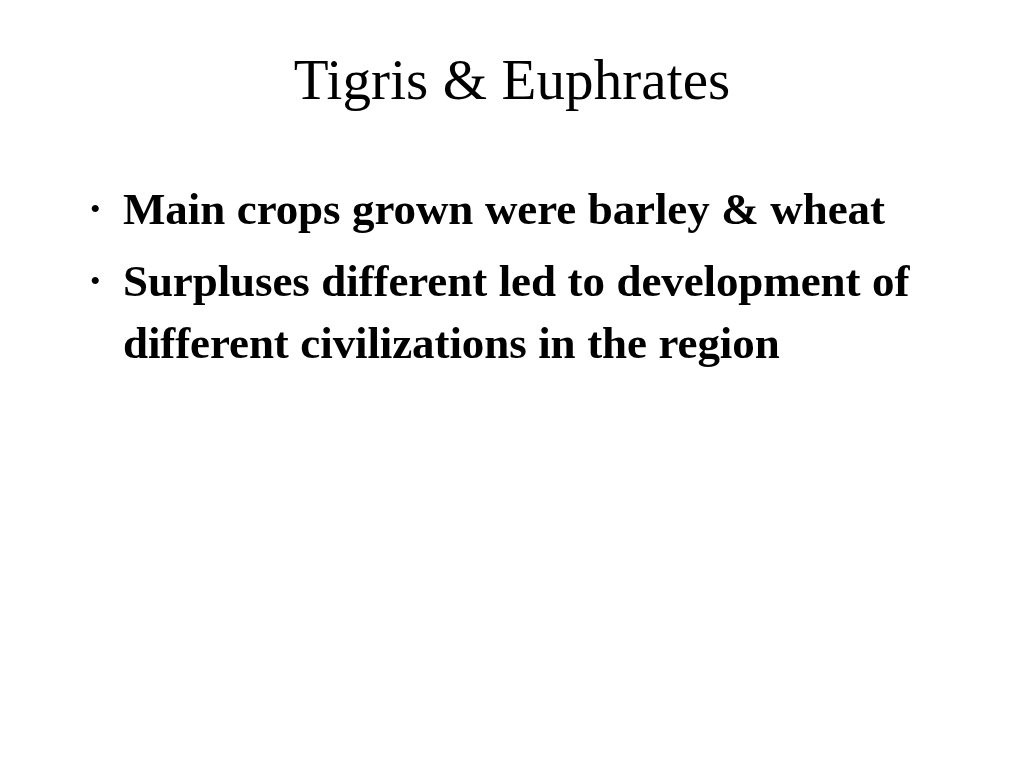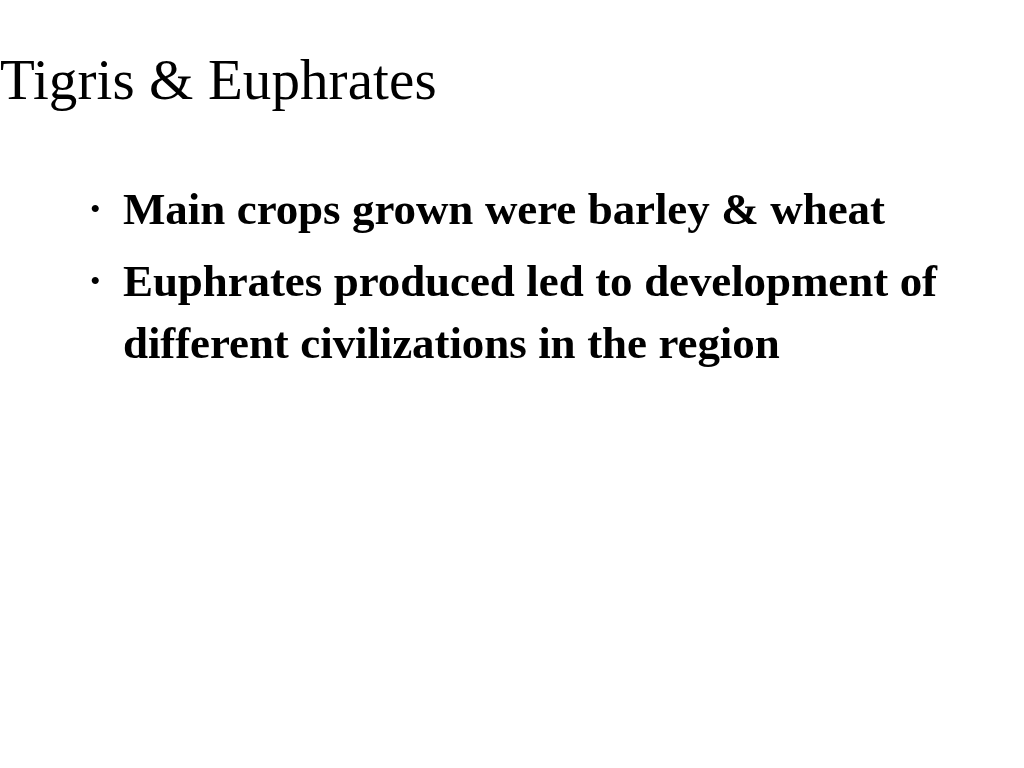--- a/index.html
+++ b/index.html
@@ -24,21 +24,21 @@
     background: #ffffff;
     box-sizing: border-box;
   }
 
   
   .slide-title {
     position: absolute;
     left: 0;
     top: 48px;
     width: 1024px;
-    text-align: left;
+    text-align: center;
     font-family: "Liberation Serif", "DejaVu Serif", serif;
     font-size: 57px;
     font-weight: 400;
     line-height: 1.12;
     color: #000000;
     letter-spacing: 0.1px;
     white-space: nowrap;
   }
 
   
@@ -95,18 +95,18 @@
 
   <div class="body-box">
 
     <div class="bullet-item">
       <span class="bullet-marker">•</span>
       <span class="bullet-text">Main crops grown were barley &amp; wheat</span>
     </div>
 
     <div class="bullet-item">
       <span class="bullet-marker">•</span>
-      <span class="bullet-text">Euphrates produced led to development of different civilizations in the region</span>
+      <span class="bullet-text">Surpluses different led to development of different civilizations in the region</span>
     </div>
 
   </div>
 
 </div>
 
 </body></html>

